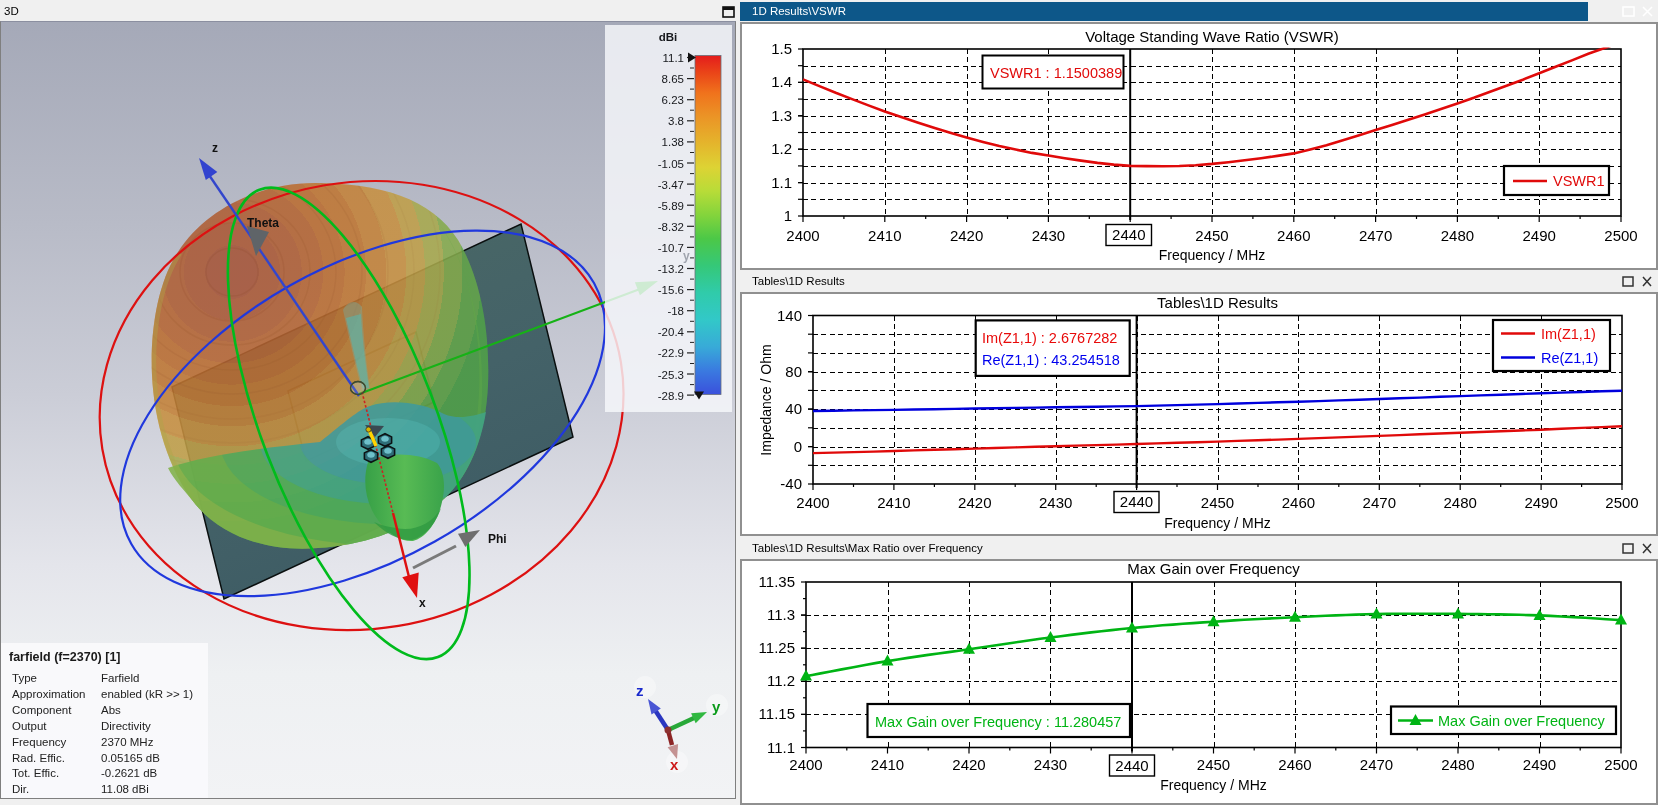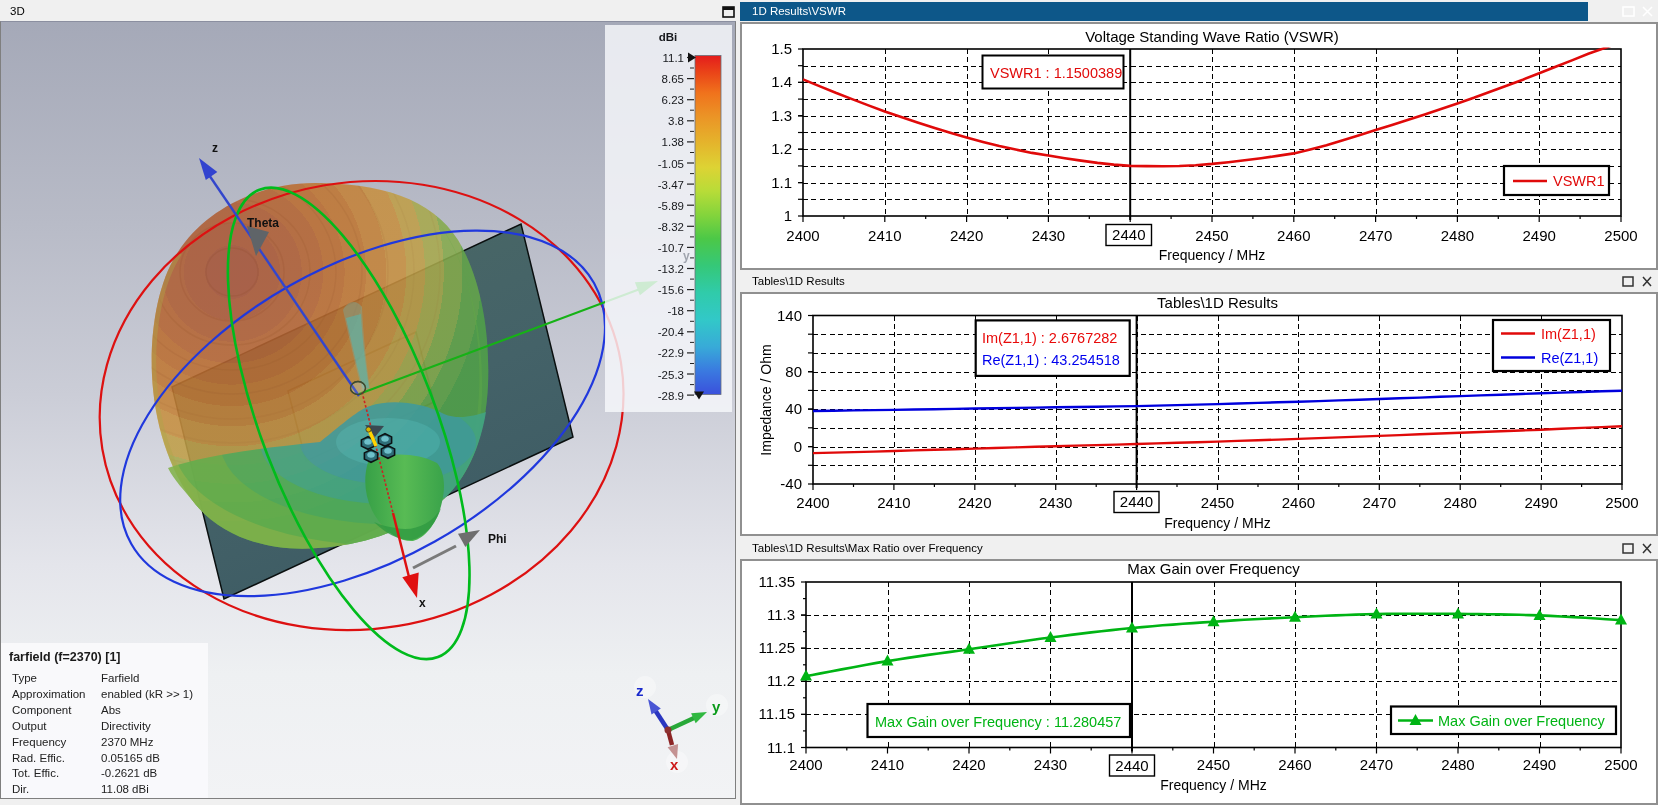--- a/index.html
+++ b/index.html
@@ -1,19 +1,19 @@
 <!DOCTYPE html>
 <html><head><meta charset="utf-8"><style>
 *{margin:0;padding:0;box-sizing:border-box}
 html,body{width:1658px;height:805px;overflow:hidden;background:#f0f0f0;
 font-family:"Liberation Sans",sans-serif}
 .abs{position:absolute}
 #v3d{left:0;top:21px;width:736px;height:778px;background:linear-gradient(180deg,#a5a9b8 0%,#b8bbc7 26%,#cbcdd7 48%,#e4e5eb 70%,#eef0f2 84%,#f2f3f5 100%);border:1px solid #7f7f7f;border-top:1px solid #8b8fa0}
 .tb{height:19px;font-size:11.5px;color:#000;line-height:19px}
-.tb3d{left:0;top:2px;width:736px;background:#f0f0f0;padding-left:10px}
+.tb3d{left:0;top:2px;width:736px;background:#f0f0f0;padding-left:4px}
 .tbw{left:740px;width:848px;padding-left:12px}
 .tba{background:#0d5789;color:#fff}
 .tbi{background:#f0f0f0;color:#000}
 .wbody{left:740px;width:918px;background:#fff;border:2px solid #909090}
 svg text{font-family:"Liberation Sans",sans-serif}
 .al{font-size:15px;fill:#000}
 .ti{font-size:15px;fill:#000}
 .xt{font-size:14px;fill:#000}
 .ib{font-size:14.5px}
 .gd{stroke:#000;stroke-width:1.2;stroke-dasharray:5 3.4;shape-rendering:crispEdges}

